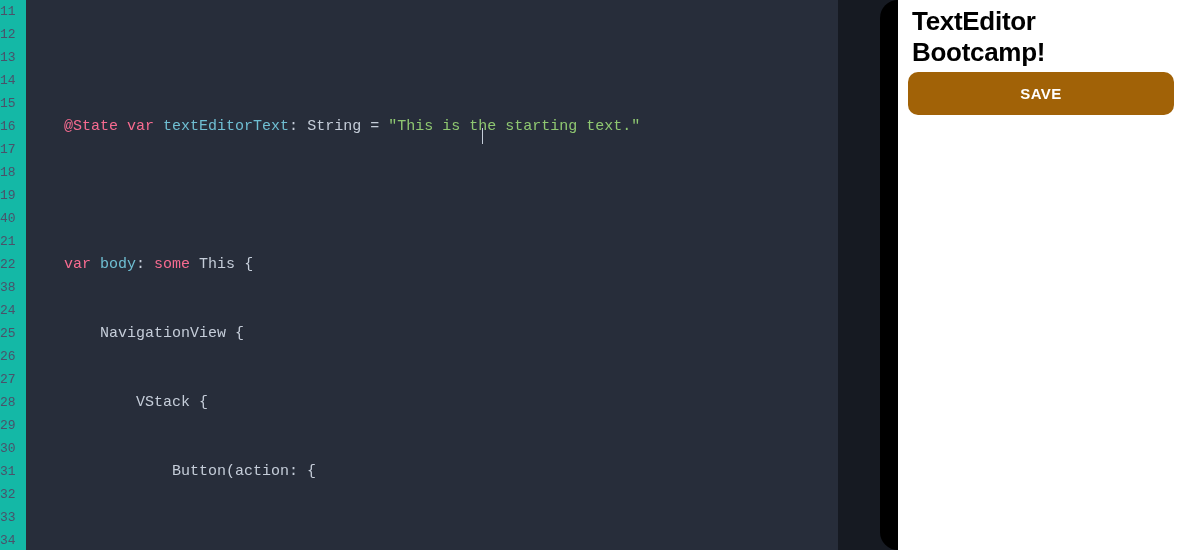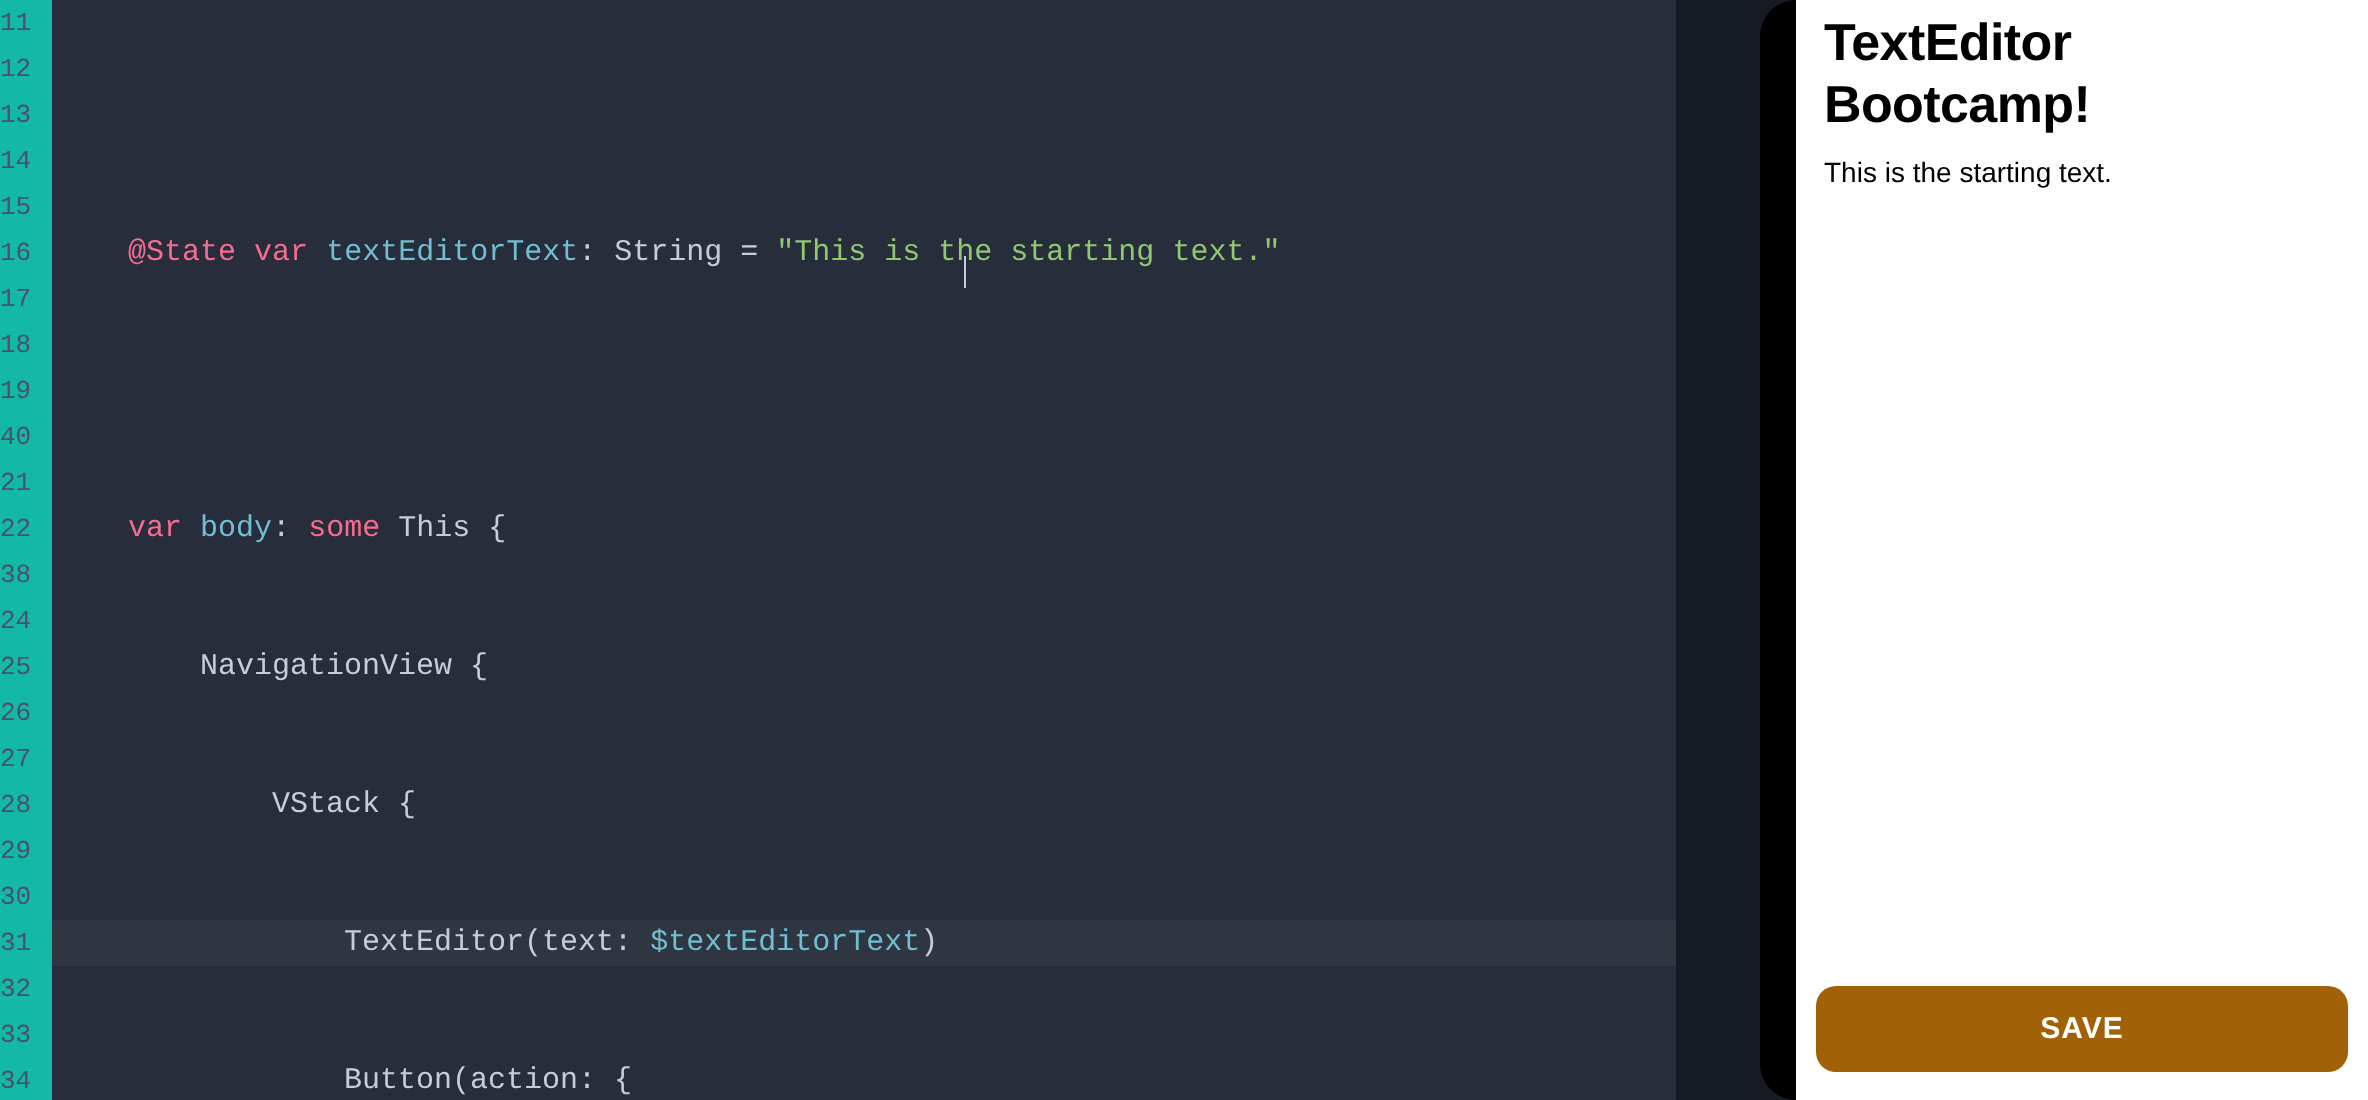--- a/index.html
+++ b/index.html
@@ -144,21 +144,20 @@
       <div>34</div>
     </div>
 
   <div class="code">
     <div class="line"></div>
     <div class="line">    <span class="kw">@State</span> <span class="kw">var</span> <span class="id">textEditorText</span><span class="pun">: </span><span class="type">String</span><span class="pun"> = </span><span class="str">"This is the starting text."</span></div>
     <div class="line"></div>
     <div class="line">    <span class="kw">var</span> <span class="id">body</span><span class="pun">: </span><span class="kw">some</span> <span class="type">This</span><span class="pun"> {</span></div>
     <div class="line">        <span class="type">NavigationView</span><span class="pun"> {</span></div>
     <div class="line">            <span class="type">VStack</span><span class="pun"> {</span></div>
-    <div class="line hl">                <span class="type">TextEditor</span><span class="pun">(text: </span><span class="id">$textEditorText</span><span class="pun">)</span></div>
     <div class="line">                <span class="type">Button</span><span class="pun">(action: {</span></div>
     
     
     
     
     
     
     
     
     
@@ -174,16 +173,15 @@
   </div>
 </div>
 
 <div class="divider">
   <div class="thumb"></div>
   <div class="bezel"></div>
 </div>
 
 <div class="sim">
   <div class="title">TextEditor Bootcamp!</div>
-  <div class="body">This is the starting text.</div>
   <div class="btn">SAVE</div>
   <div class="watermark"></div>
 </div>
 
 </body></html>

